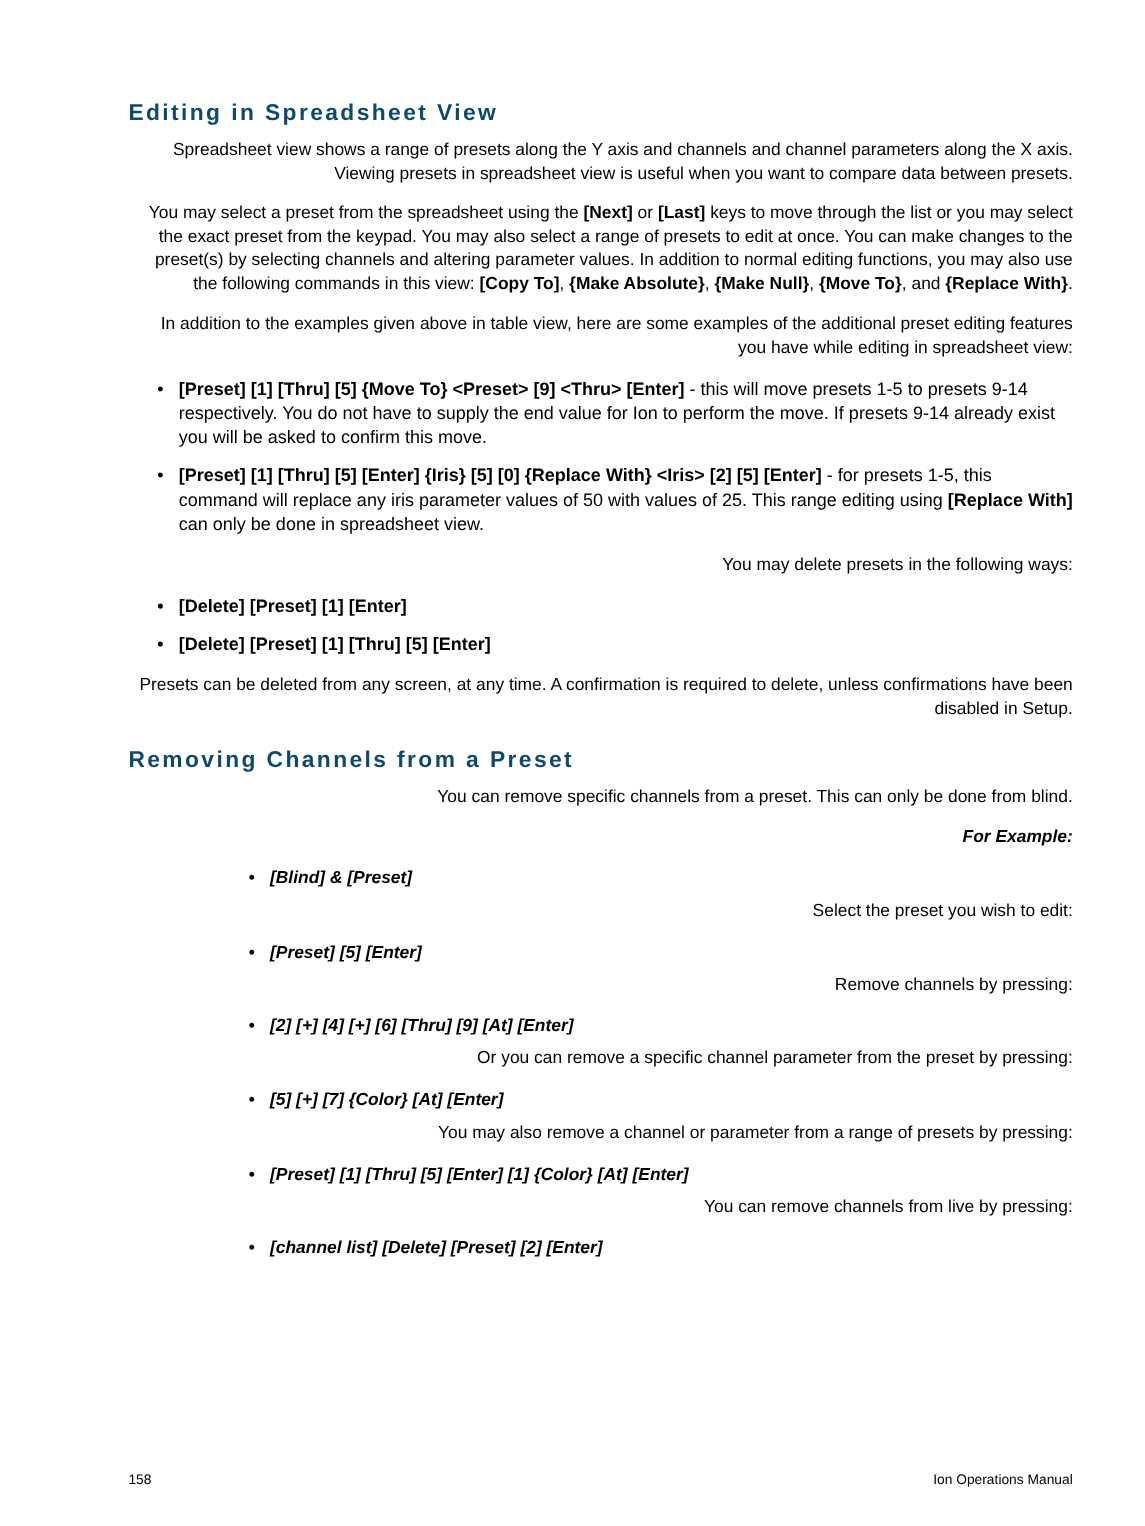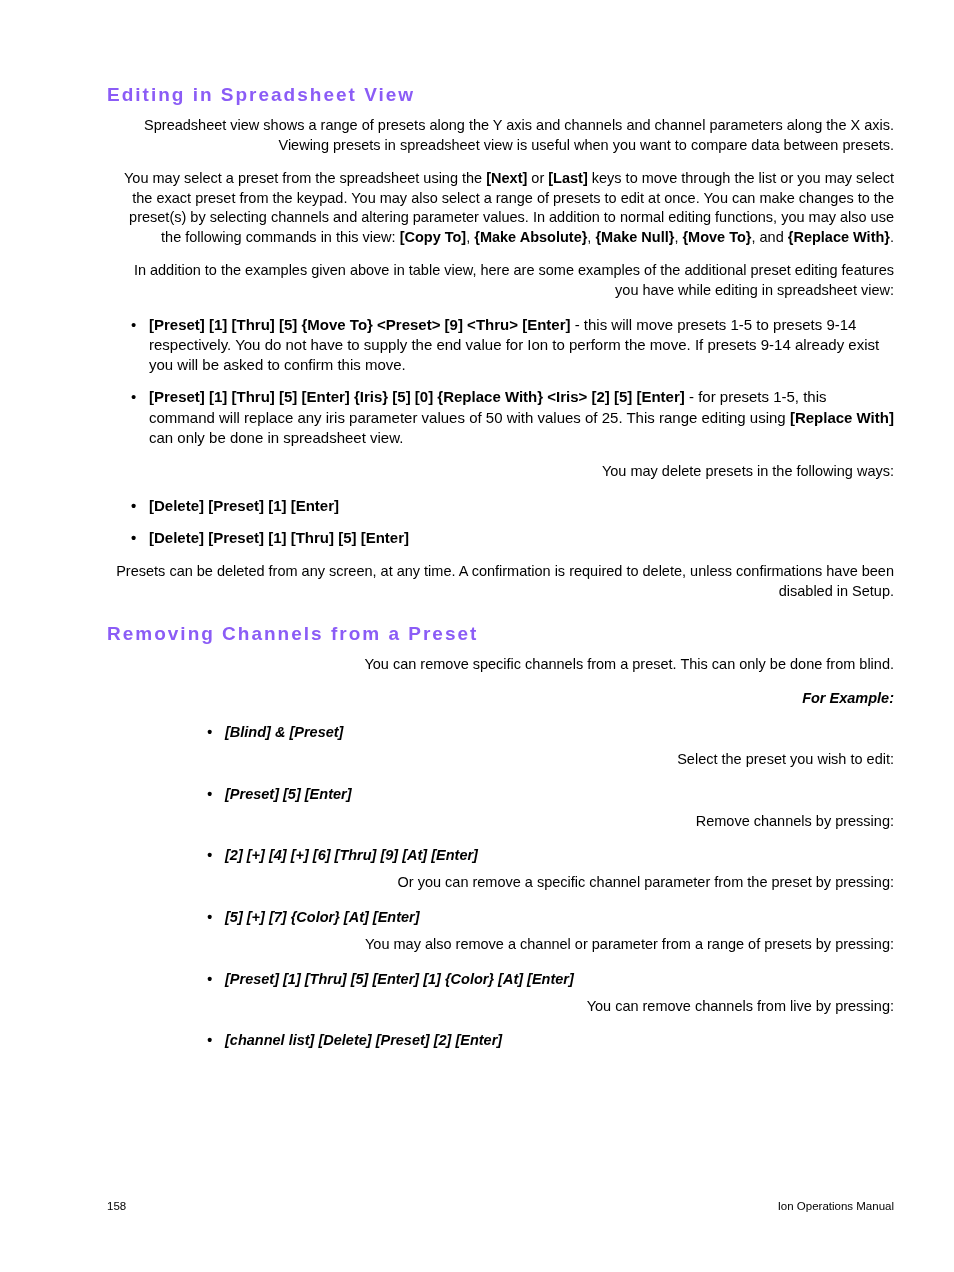--- a/index.html
+++ b/index.html
@@ -14,21 +14,21 @@
     height: 1272px;
     box-sizing: border-box;
     padding: 84px 60px 0 107px;
     position: relative;
   }
   h2 {
     font-size: 19px;
     font-weight: bold;
     letter-spacing: 2px;
     margin: 0 0 10px 0;
-    color: #8b5cf6;
+    color: #0c4a6e;
   }
   h2.sec2 { margin-top: 22px; }
   h2.sec3 { margin-top: 22px; }
   p {
     font-size: 14.5px;
     line-height: 1.35;
     margin: 0 0 14px 0;
     text-align: right;
   }
   .bullets {
@@ -74,21 +74,21 @@
     margin-bottom: 0;
   }
   .step-bullets li::before {
     content: "•";
     position: absolute;
     left: -18px;
     top: 0;
   }
   .footer {
     position: absolute;
-    bottom: 60px;
+    bottom: 32px;
     left: 107px;
     right: 60px;
     font-size: 11.5px;
     display: flex;
     justify-content: space-between;
   }
   b { font-weight: bold; }
 </style>
 </head>
 <body>

